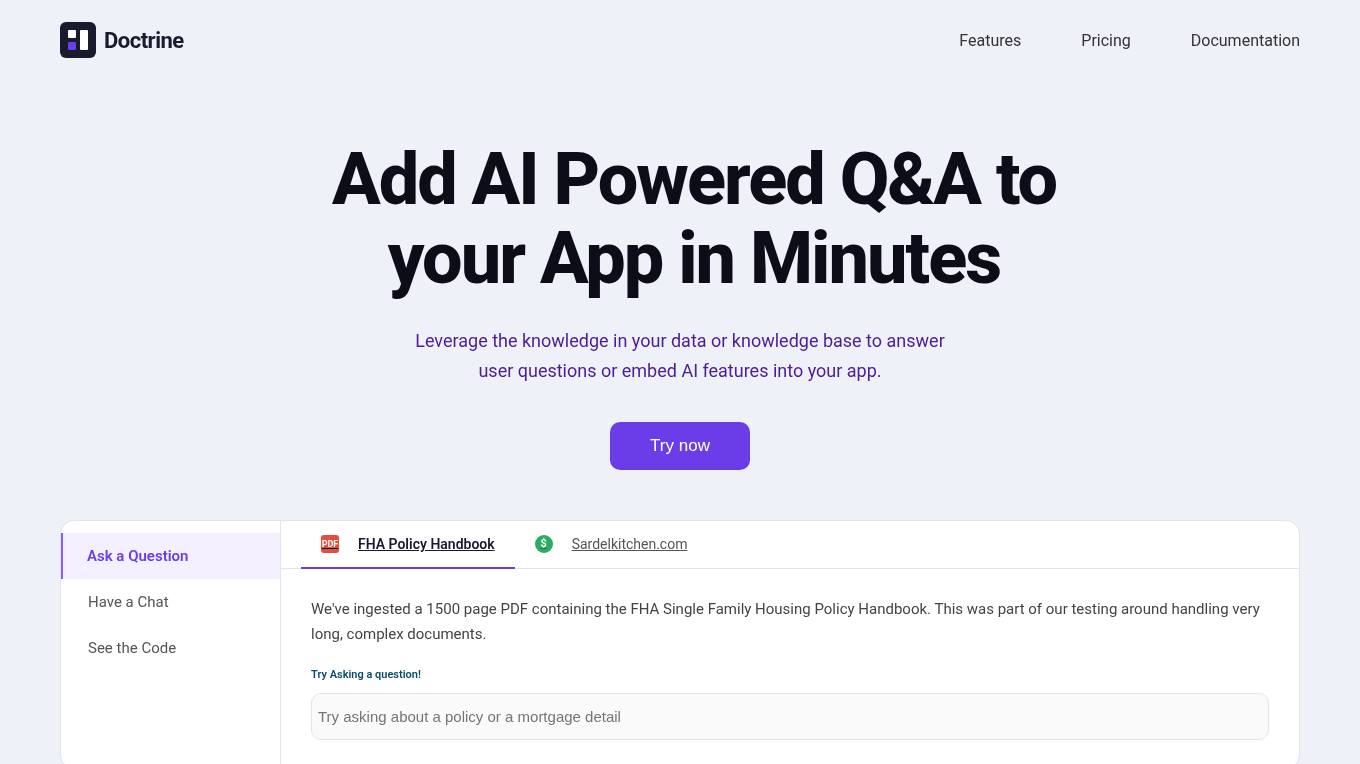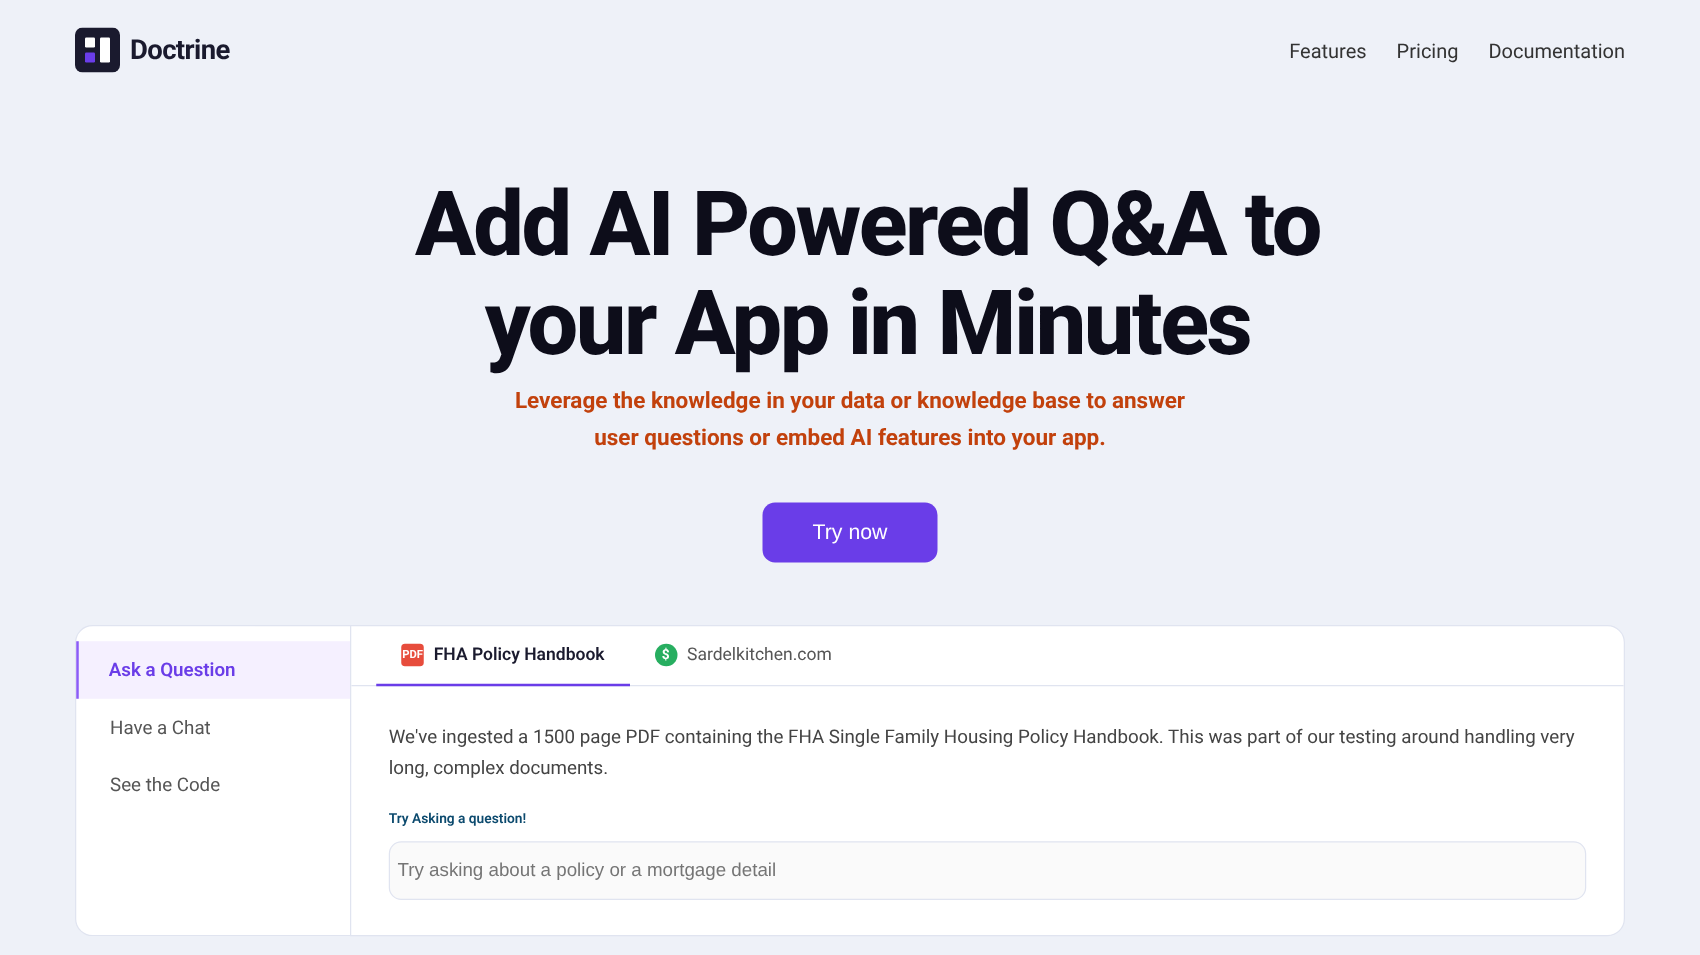--- a/index.html
+++ b/index.html
@@ -36,21 +36,21 @@
     .logo-text {
       font-size: 22px;
       font-weight: 700;
       color: #1a1a2e;
       letter-spacing: -0.5px;
     }
 
     nav {
       display: flex;
       align-items: center;
-      gap: 24px;
+      gap: 60px;
     }
 
     .nav-link {
       font-size: 16px;
       color: #333;
       text-decoration: none;
       font-weight: 400;
       cursor: pointer;
     }
 
@@ -95,26 +95,25 @@
       font-size: 72px;
       font-weight: 800;
       line-height: 1.1;
       color: #0d0d1a;
       max-width: 800px;
       letter-spacing: -2px;
       margin-left: 28px;
     }
 
     .hero-subtitle {
-      margin-top: 8px;
+      margin-top: 28px;
       font-size: 18px;
-      color: #c2410c;
+      color: #4c1d95;
       max-width: 560px;
       line-height: 1.65;
-      font-weight: bold;
     }
 
     .btn-try {
       margin-top: 36px;
       font-size: 17px;
       color: #fff;
       background: #6a3de8;
       border: none;
       border-radius: 10px;
       padding: 14px 40px;
@@ -165,27 +164,28 @@
 
     .demo-tabs {
       display: flex;
       border-bottom: 1px solid #e0e4f0;
       padding: 0 20px;
     }
 
     .demo-tab {
       display: flex;
       align-items: center;
-      gap: 8px;
+      gap: 19px;
       padding: 14px 20px;
       font-size: 14px;
       color: #555;
       cursor: pointer;
       border-bottom: 2px solid transparent;
       margin-bottom: -1px;
+      text-decoration: underline;
     }
 
     .demo-tab.active {
       color: #1a1a2e;
       font-weight: 600;
       border-bottom: 2px solid #6a3de8;
     }
 
     .tab-pdf-icon {
       width: 18px;

